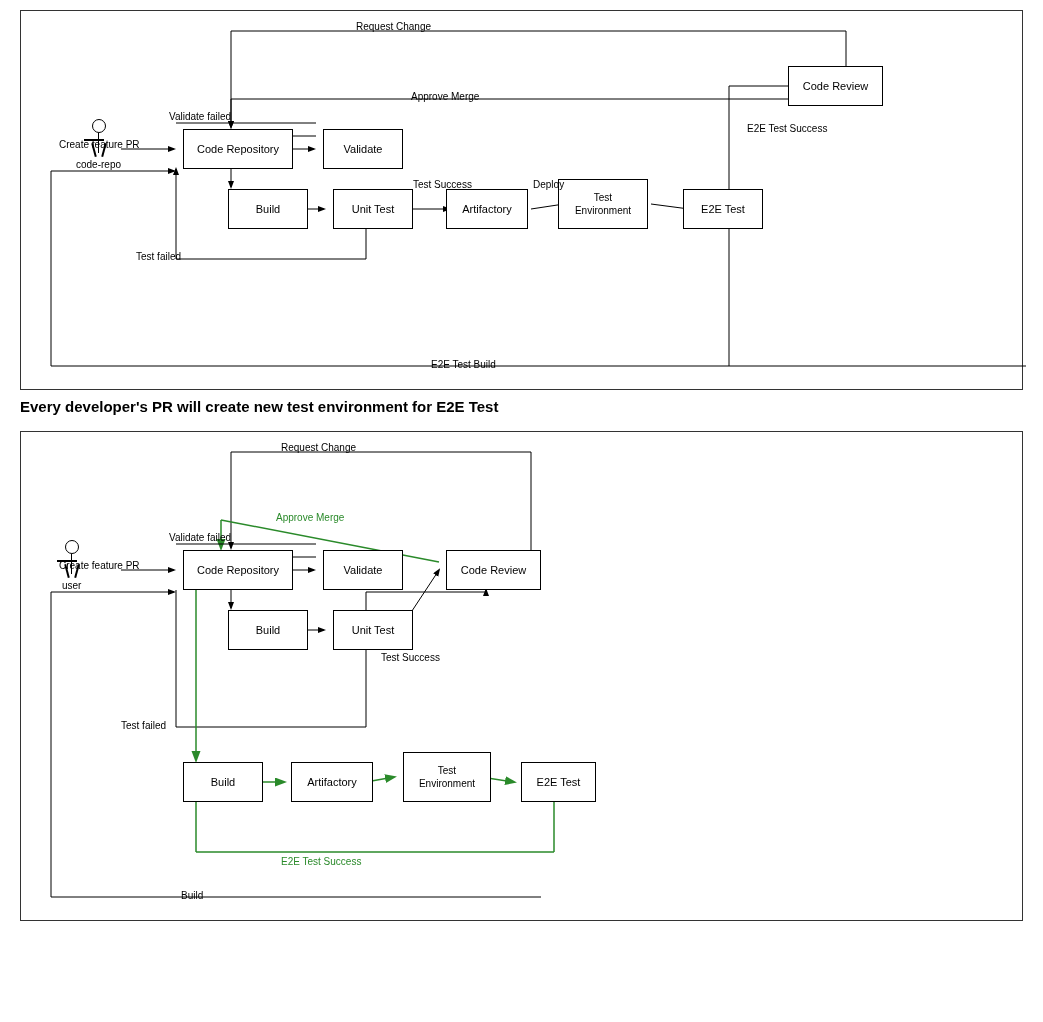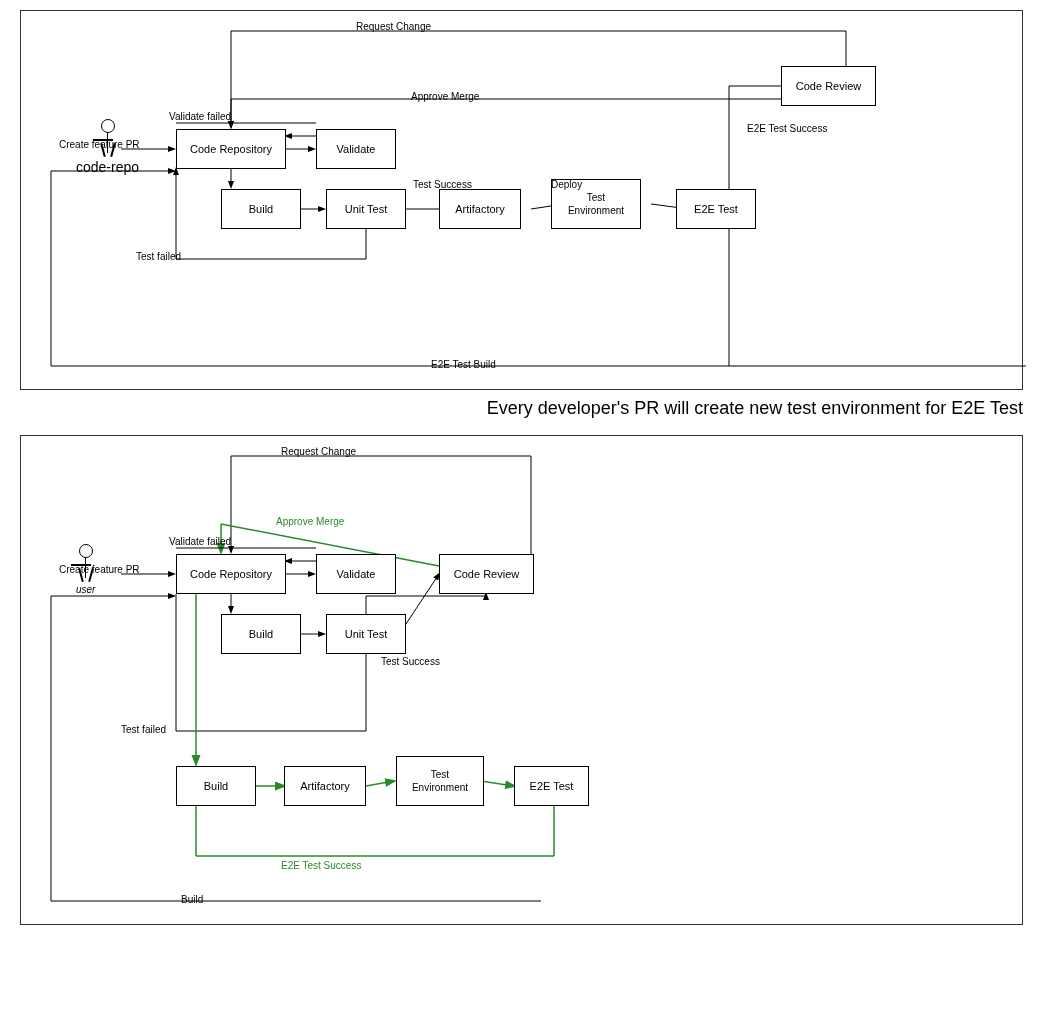--- a/index.html
+++ b/index.html
@@ -13,35 +13,36 @@
     .diagram-container {
       padding: 10px 20px;
     }
     .diagram {
       border: 1px solid #333;
       position: relative;
       background: #fff;
       margin-bottom: 8px;
     }
     .diagram-caption {
-      text-align: right;
-      font-weight: normal;
-      font-size: 18px;
+      text-align: left;
+      font-weight: bold;
+      font-size: 15px;
       margin-bottom: 16px;
     }
     .box {
       border: 1.5px solid #000;
       position: absolute;
       display: flex;
       align-items: center;
       justify-content: center;
       text-align: center;
       background: #fff;
       font-size: 11px;
       line-height: 1.3;
+      margin-left: 7px;
     }
     .actor {
       position: absolute;
       display: flex;
       flex-direction: column;
       align-items: center;
       font-size: 11px;
     }
     .actor-head {
       width: 14px;
@@ -135,38 +136,38 @@
       <div class="actor-head" style="width:14px;height:14px;border-radius:50%;border:1.5px solid #000;background:#fff;"></div>
       <div style="width:1.5px;height:20px;background:#000;margin-top:0;"></div>
       <div style="position:relative;margin-top:-14px;">
         <div style="width:20px;height:1.5px;background:#000;margin-left:-10px;"></div>
       </div>
       <div style="display:flex;margin-top:2px;">
         <div style="width:1.5px;height:14px;background:#000;transform:rotate(-15deg);"></div>
         <div style="width:8px;"></div>
         <div style="width:1.5px;height:14px;background:#000;transform:rotate(15deg);"></div>
       </div>
-      <div style="font-size:14px;margin-top:2px;">code-repo</div>
+      <div style="font-size:10px;margin-top:2px;">code-repo</div>
     </div>
 
     <div class="box" style="left:155px;top:118px;width:110px;height:40px;">Code Repository</div>
     <div class="box" style="left:295px;top:118px;width:80px;height:40px;">Validate</div>
     <div class="box" style="left:200px;top:178px;width:80px;height:40px;">Build</div>
     <div class="box" style="left:305px;top:178px;width:80px;height:40px;">Unit Test</div>
     <div class="box" style="left:418px;top:178px;width:82px;height:40px;">Artifactory</div>
     <div class="box" style="left:530px;top:168px;width:90px;height:50px;font-size:10px;">Test<br>Environment</div>
     <div class="box" style="left:655px;top:178px;width:80px;height:40px;">E2E Test</div>
     <div class="box" style="left:760px;top:55px;width:95px;height:40px;">Code Review</div>
 
     <div style="position:absolute;left:335px;top:10px;font-size:10px;">Request Change</div>
     <div style="position:absolute;left:390px;top:80px;font-size:10px;">Approve Merge</div>
     <div style="position:absolute;left:148px;top:100px;font-size:10px;">Validate failed</div>
     <div style="position:absolute;left:38px;top:128px;font-size:10px;">Create feature PR</div>
     <div style="position:absolute;left:392px;top:168px;font-size:10px;">Test Success</div>
-    <div style="position:absolute;left:530px;top:168px;font-size:10px;">Deploy</div>
+    <div style="position:absolute;left:512px;top:168px;font-size:10px;">Deploy</div>
     <div style="position:absolute;left:726px;top:112px;font-size:10px;">E2E Test Success</div>
     <div style="position:absolute;left:115px;top:240px;font-size:10px;">Test failed</div>
     <div style="position:absolute;left:410px;top:348px;font-size:10px;">E2E Test Build</div>
   </div>
 
   <div class="diagram-caption">Every developer's PR will create new test environment for E2E Test</div>
 
   <div class="diagram" style="height:490px;margin-top:10px;">
     <svg class="lines">
       <defs>
@@ -218,21 +219,21 @@
       <line x1="533" y1="370" x2="533" y2="420" class="green-line"></line>
       <line x1="175" y1="420" x2="533" y2="420" class="green-line"></line>
       <line x1="175" y1="420" x2="175" y2="330" class="green-line"></line>
 
       <line x1="30" y1="465" x2="520" y2="465" class="black-line"></line>
       <line x1="30" y1="465" x2="30" y2="160" class="black-line"></line>
       <line x1="30" y1="160" x2="153" y2="160" class="black-line" marker-end="url(#arrowB2)"></line>
 
     </svg>
 
-    <div class="actor" style="position:absolute;left:55px;top:108px;font-style:italic;">
+    <div class="actor" style="position:absolute;left:41px;top:108px;">
       <div class="actor-head" style="width:14px;height:14px;border-radius:50%;border:1.5px solid #000;background:#fff;"></div>
       <div style="width:1.5px;height:20px;background:#000;margin-top:0;"></div>
       <div style="position:relative;margin-top:-14px;">
         <div style="width:20px;height:1.5px;background:#000;margin-left:-10px;"></div>
       </div>
       <div style="display:flex;margin-top:2px;">
         <div style="width:1.5px;height:14px;background:#000;transform:rotate(-15deg);"></div>
         <div style="width:8px;"></div>
         <div style="width:1.5px;height:14px;background:#000;transform:rotate(15deg);"></div>
       </div>

